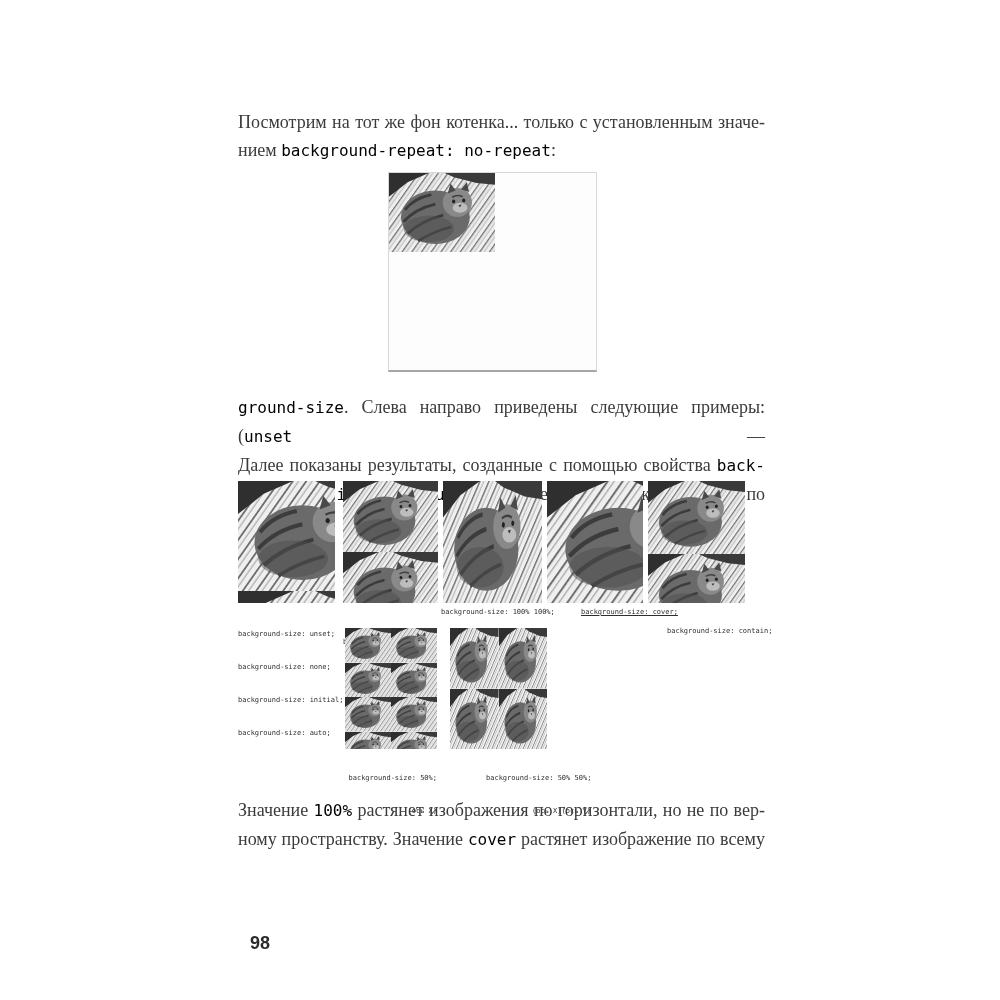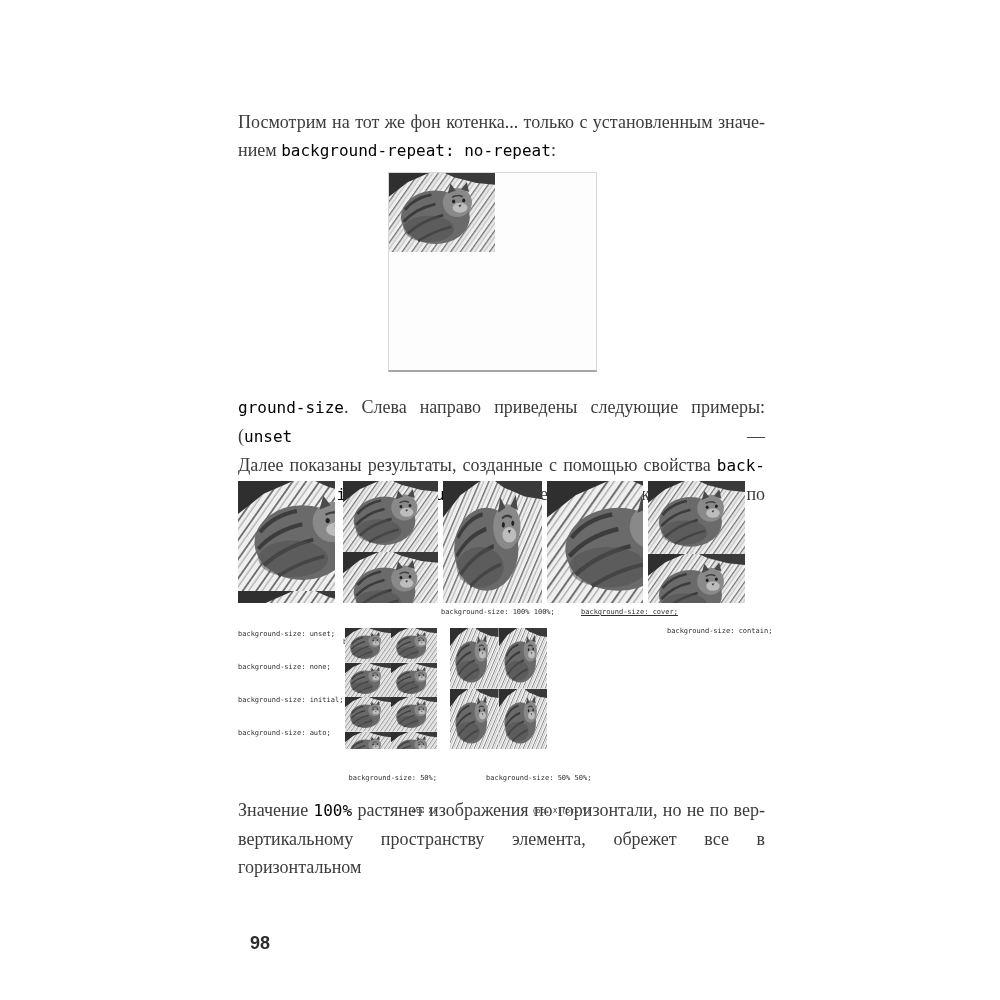--- a/index.html
+++ b/index.html
@@ -173,18 +173,18 @@
     <div>background-size: 50%;</div>
     <div>(ось X)</div>
   </div>
   <div class="cap right" style="left:450px; top:751px; width:105px;margin-left:36px;">
     <div>background-size: 50% 50%;</div>
     <div>(ось X)(ось Y)</div>
   </div>
 
   <div class="para" style="left:238px; top:796px;">
     <div class="pline"><span>Значение </span><code class="inline">100%</code><span> растянет изображения по горизонтали, но не по вер-</span></div>
-    <div class="pline last"><span>вертикальному пространству элемента, обрежет все в горизонтальном</span></div>
+    <div class="pline"><span>ному пространству. Значение </span><code class="inline">cover</code><span> растянет изображение по всему</span></div>
   </div>
 
   <div class="pagenum">98</div>
 
 </div>
 
 </body></html>

